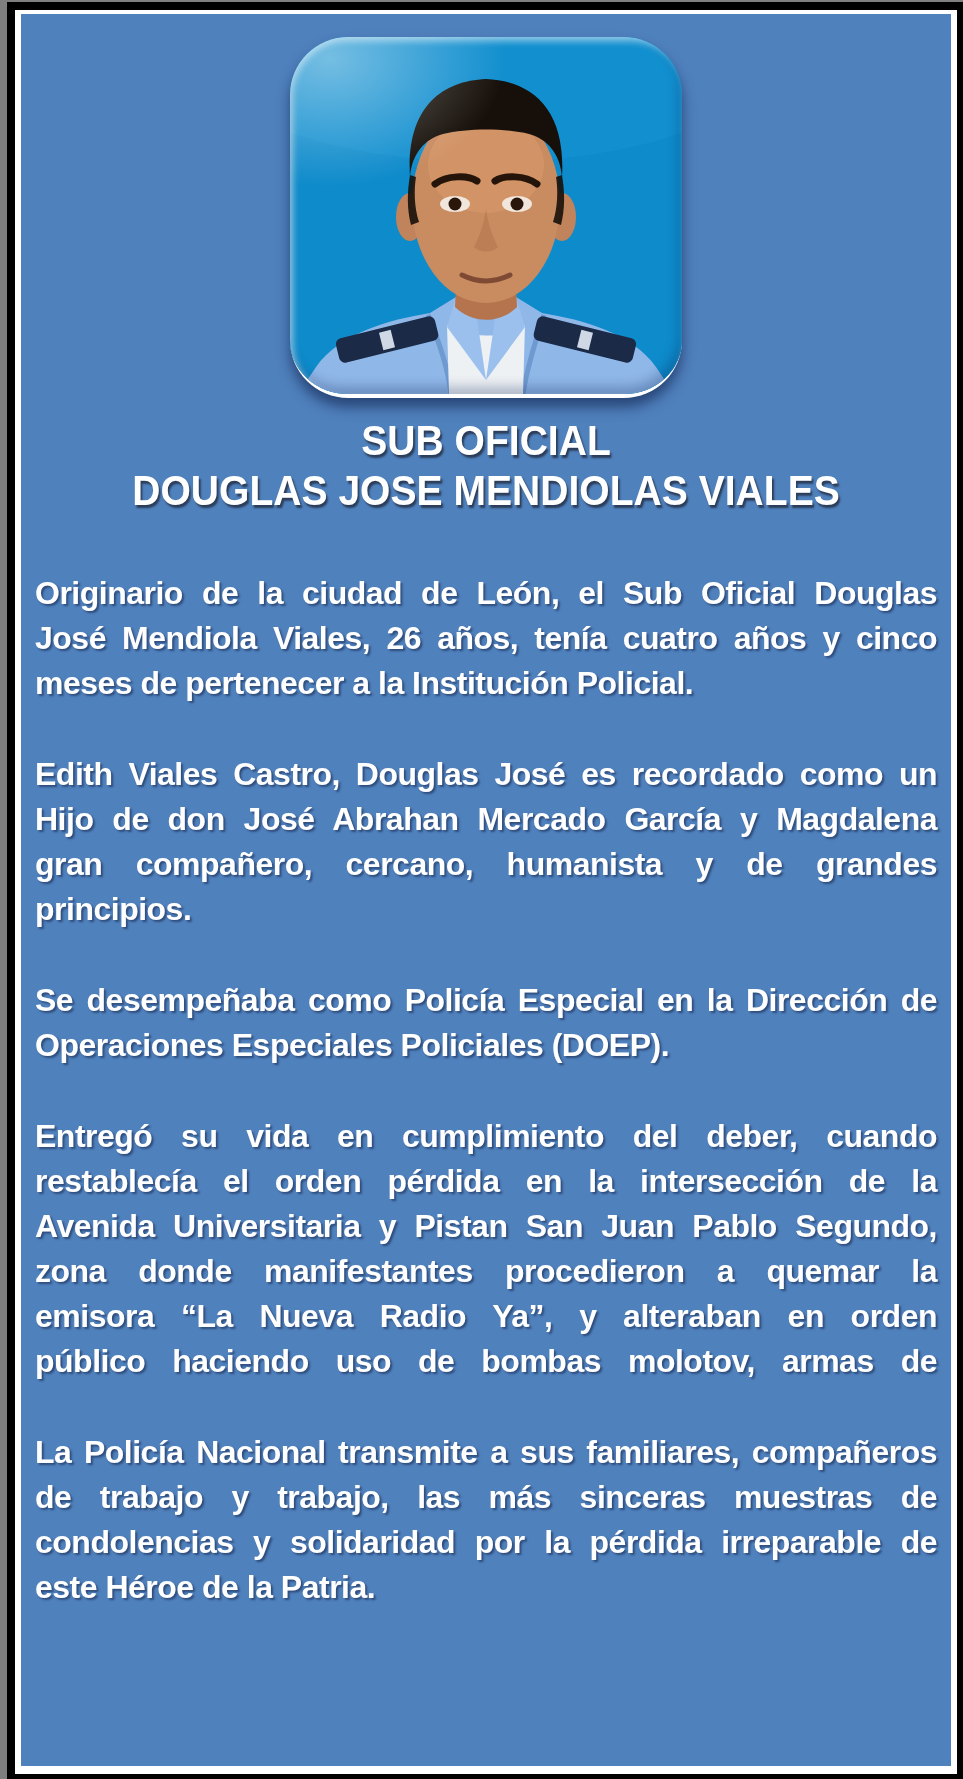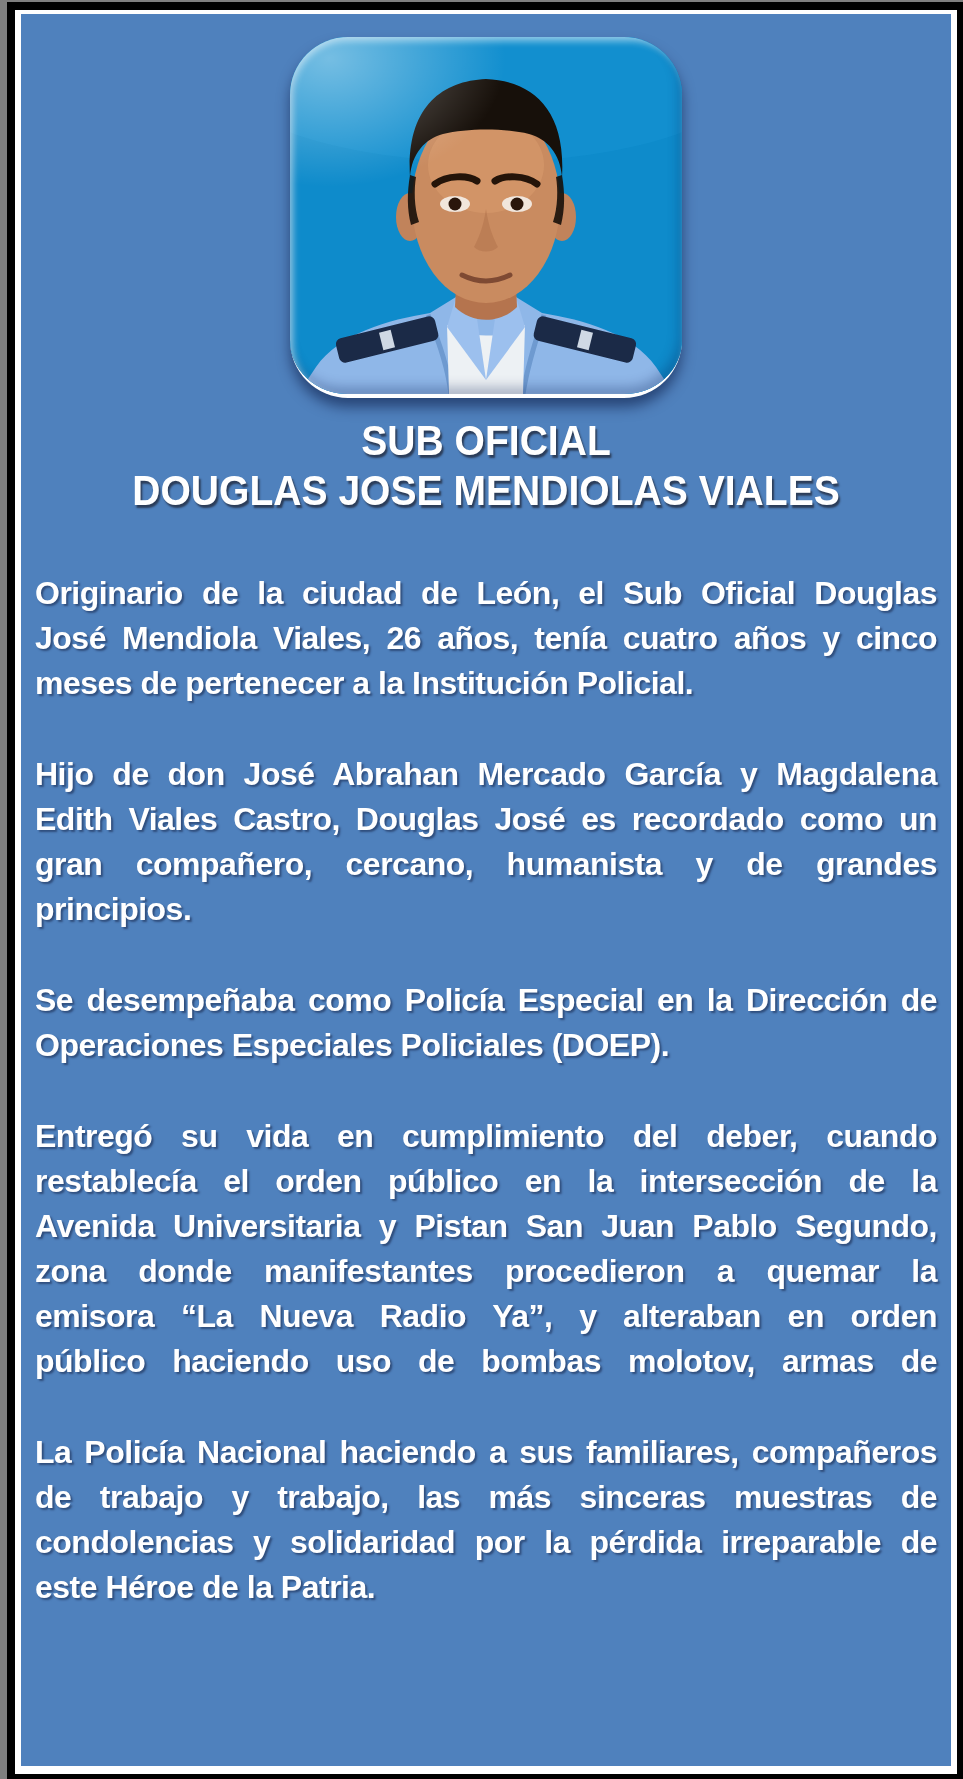--- a/index.html
+++ b/index.html
@@ -153,39 +153,39 @@
       <span class="title-line">DOUGLAS JOSE MENDIOLAS VIALES</span>
     </h1>
 
     <div class="body-text">
         <div class="paragraph">
           <div class="line">Originario de la ciudad de León, el Sub Oficial Douglas</div>
           <div class="line">José Mendiola Viales, 26 años, tenía cuatro años y cinco</div>
           <div class="line last">meses de pertenecer a la Institución Policial.</div>
         </div>
         <div class="paragraph">
+          <div class="line">Edith Viales Castro, Douglas José es recordado como un</div>
           <div class="line">Hijo de don José Abrahan Mercado García y Magdalena</div>
-          <div class="line">Edith Viales Castro, Douglas José es recordado como un</div>
           <div class="line">gran compañero, cercano, humanista y de grandes</div>
           <div class="line last">principios.</div>
         </div>
         <div class="paragraph">
           <div class="line">Se desempeñaba como Policía Especial en la Dirección de</div>
           <div class="line last">Operaciones Especiales Policiales (DOEP).</div>
         </div>
         <div class="paragraph">
           <div class="line">Entregó su vida en cumplimiento del deber, cuando</div>
-          <div class="line">restablecía el orden público en la intersección de la</div>
+          <div class="line">restablecía el orden pérdida en la intersección de la</div>
           <div class="line">Avenida Universitaria y Pistan San Juan Pablo Segundo,</div>
           <div class="line">zona donde manifestantes procedieron a quemar la</div>
           <div class="line">emisora “La Nueva Radio Ya”, y alteraban en orden</div>
           <div class="line">público haciendo uso de bombas molotov, armas de</div>
         </div>
         <div class="paragraph">
-          <div class="line">La Policía Nacional haciendo a sus familiares, compañeros</div>
+          <div class="line">La Policía Nacional transmite a sus familiares, compañeros</div>
           <div class="line">de trabajo y trabajo, las más sinceras muestras de</div>
           <div class="line">condolencias y solidaridad por la pérdida irreparable de</div>
           <div class="line last">este Héroe de la Patria.</div>
         </div>
       </div>
 
 
   </div>
 </div>
 

